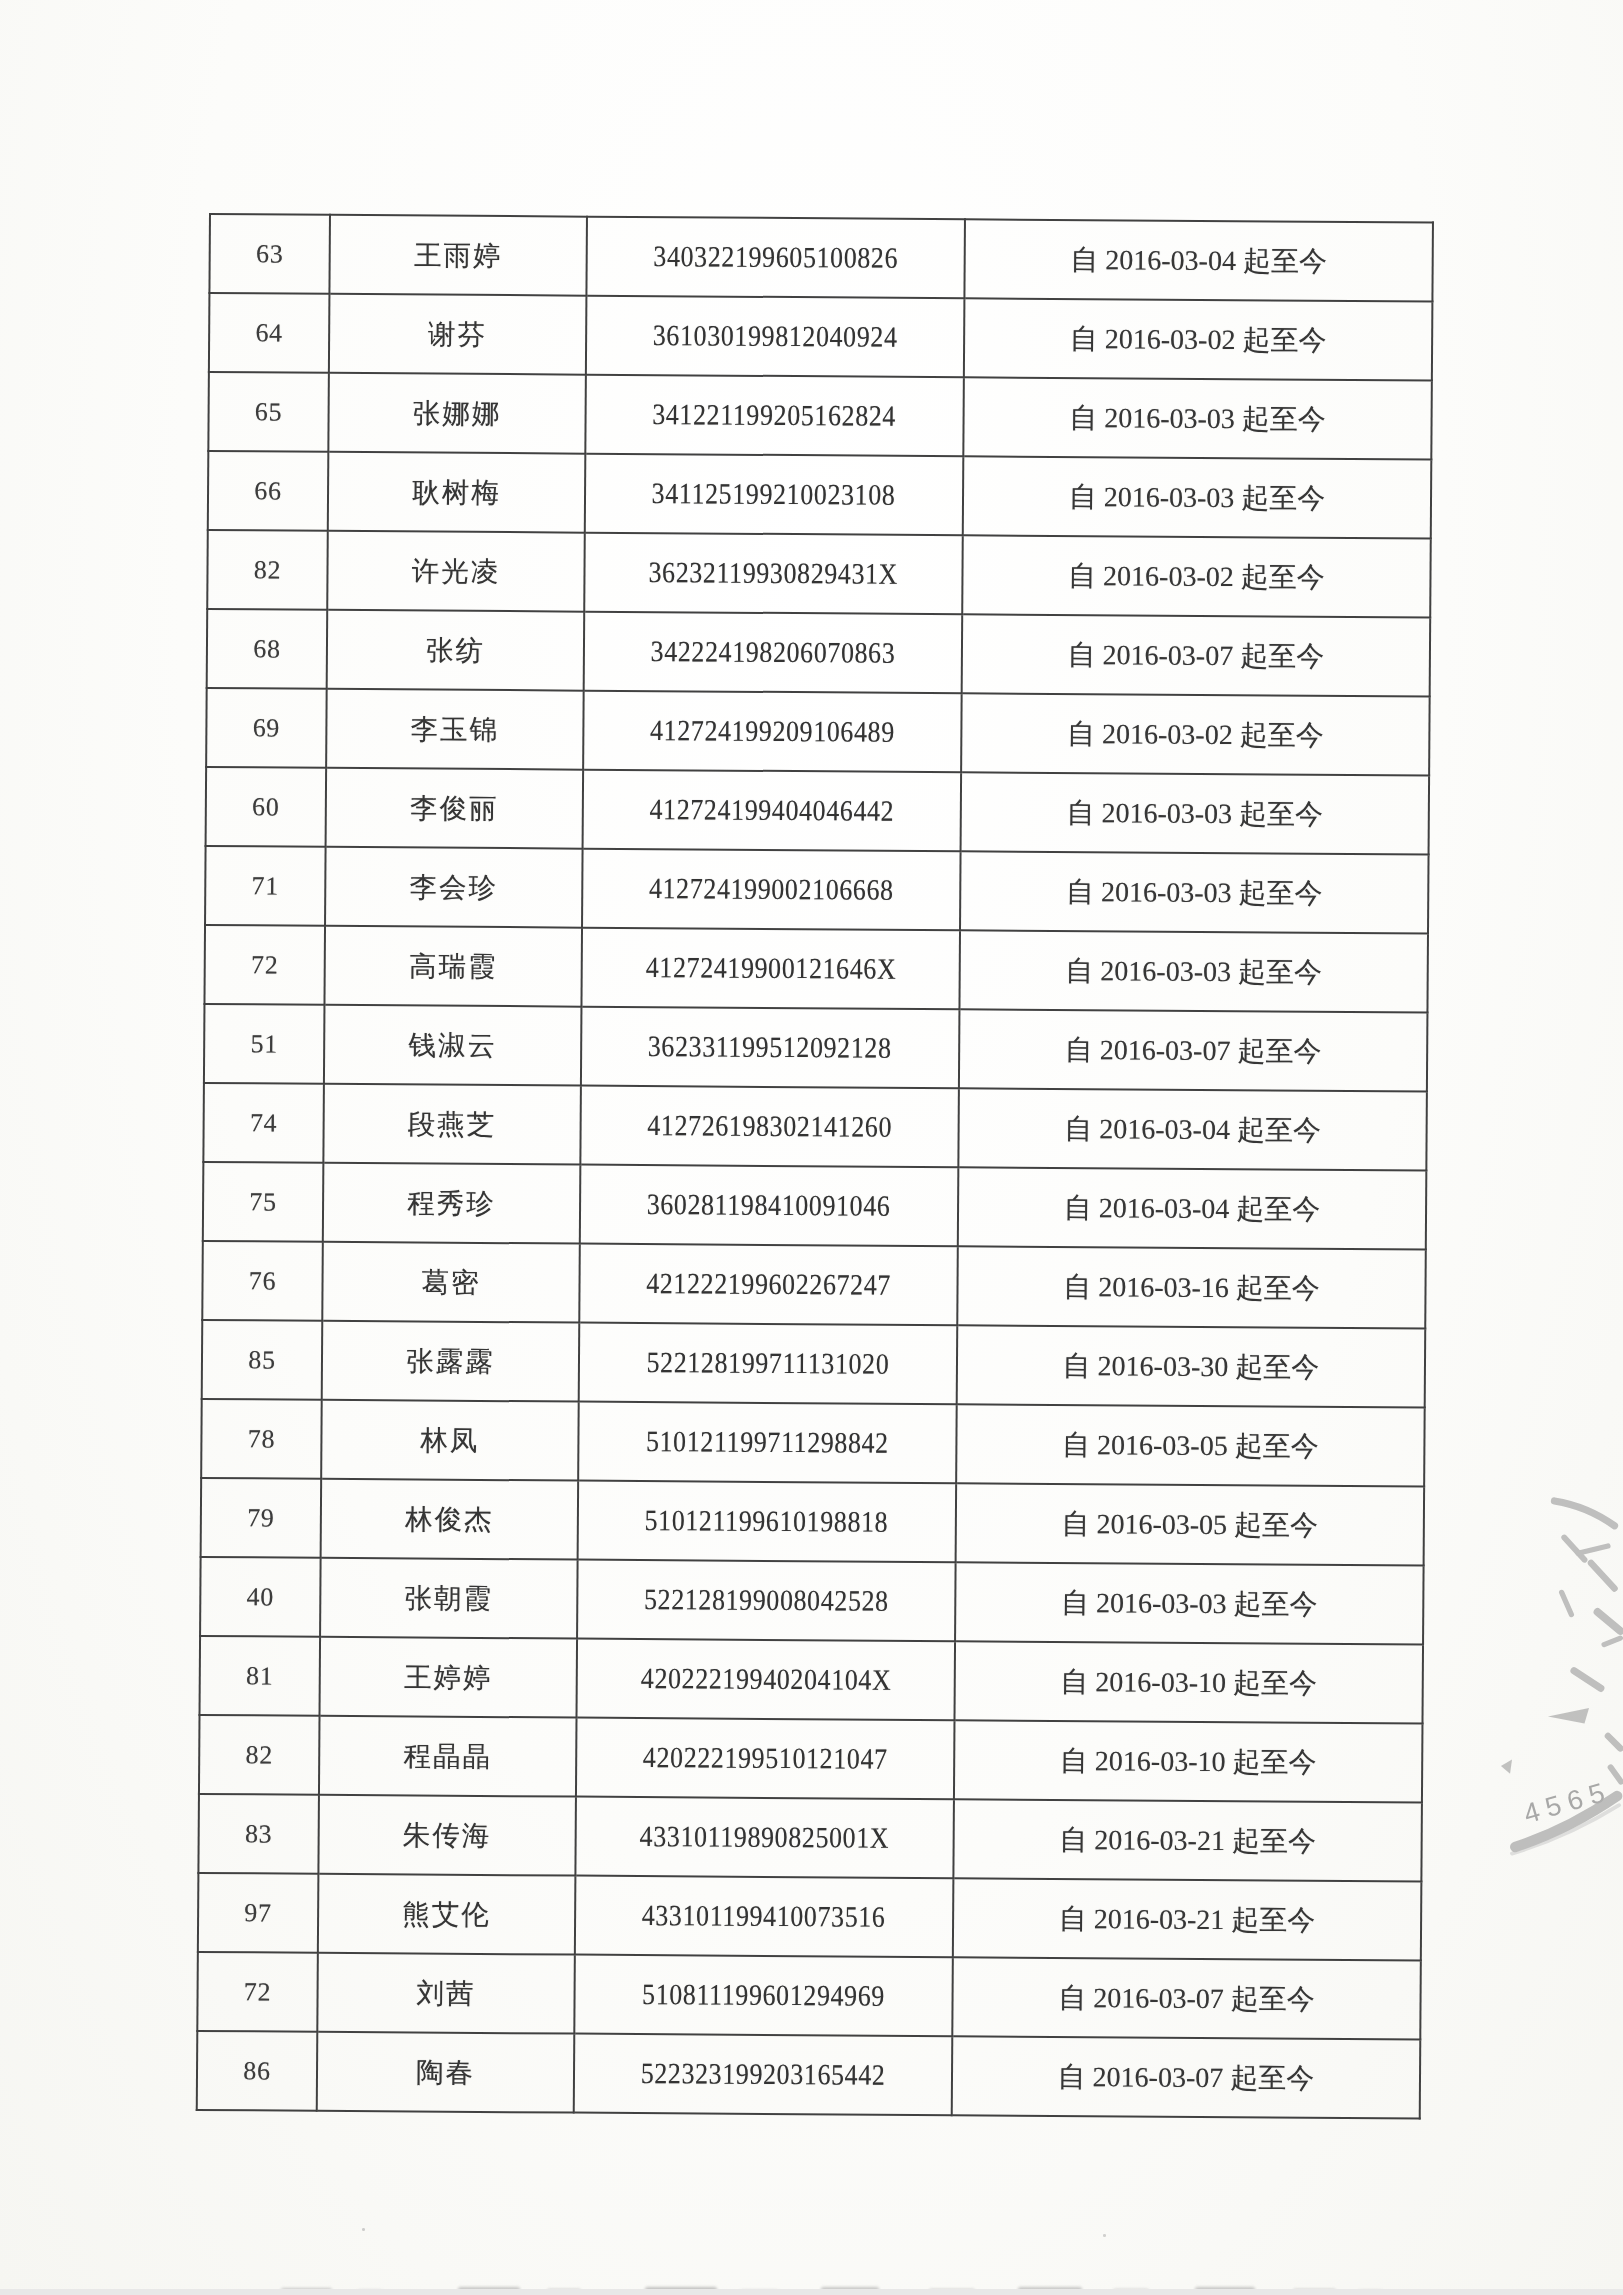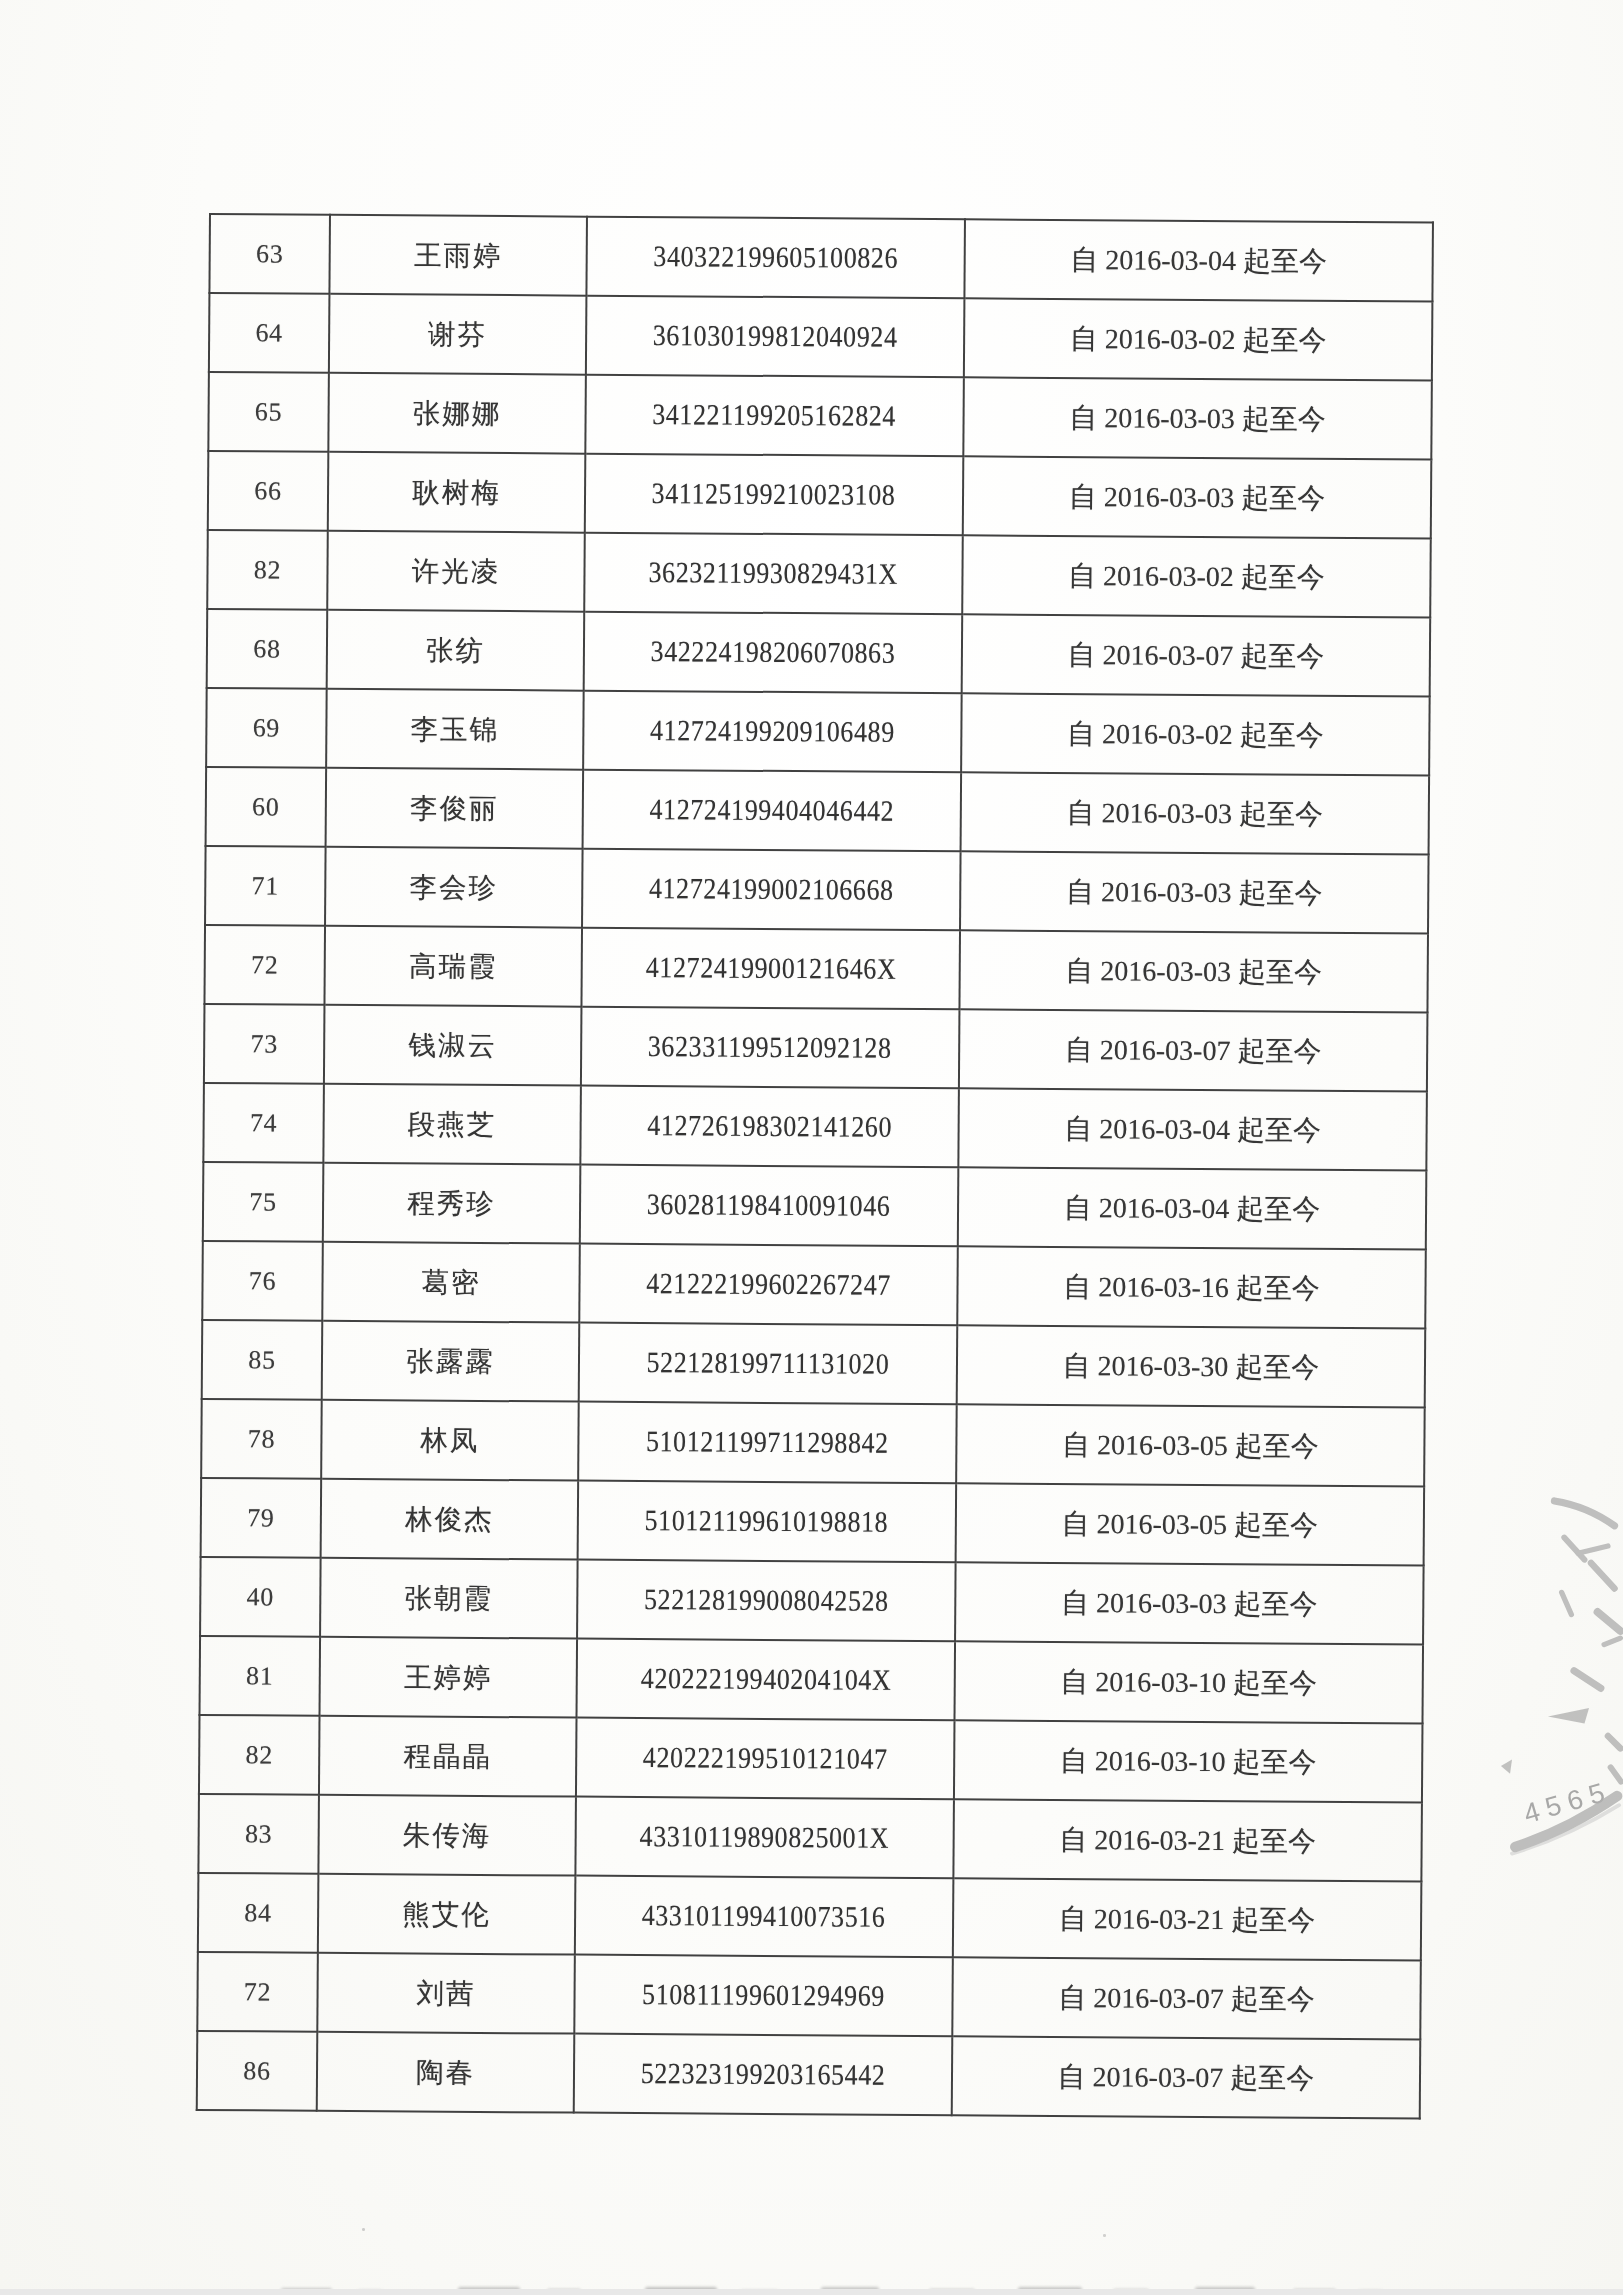--- a/index.html
+++ b/index.html
@@ -121,21 +121,21 @@
           <td class="c2"><span class="idnum">412724199002106668</span></td>
           <td class="c3">自 2016-03-03 起至今</td>
         </tr>
         <tr>
           <td class="c0">72</td>
           <td class="c1">高瑞霞</td>
           <td class="c2"><span class="idnum">41272419900121646X</span></td>
           <td class="c3">自 2016-03-03 起至今</td>
         </tr>
         <tr>
-          <td class="c0">73</td>
+          <td class="c0">51</td>
           <td class="c1">钱淑云</td>
           <td class="c2"><span class="idnum">362331199512092128</span></td>
           <td class="c3">自 2016-03-07 起至今</td>
         </tr>
         <tr>
           <td class="c0">74</td>
           <td class="c1">段燕芝</td>
           <td class="c2"><span class="idnum">412726198302141260</span></td>
           <td class="c3">自 2016-03-04 起至今</td>
         </tr>
@@ -187,21 +187,21 @@
           <td class="c2"><span class="idnum">420222199510121047</span></td>
           <td class="c3">自 2016-03-10 起至今</td>
         </tr>
         <tr>
           <td class="c0">83</td>
           <td class="c1">朱传海</td>
           <td class="c2"><span class="idnum">43310119890825001X</span></td>
           <td class="c3">自 2016-03-21 起至今</td>
         </tr>
         <tr>
-          <td class="c0">84</td>
+          <td class="c0">97</td>
           <td class="c1">熊艾伦</td>
           <td class="c2"><span class="idnum">433101199410073516</span></td>
           <td class="c3">自 2016-03-21 起至今</td>
         </tr>
         <tr>
           <td class="c0">72</td>
           <td class="c1">刘茜</td>
           <td class="c2"><span class="idnum">510811199601294969</span></td>
           <td class="c3">自 2016-03-07 起至今</td>
         </tr>

